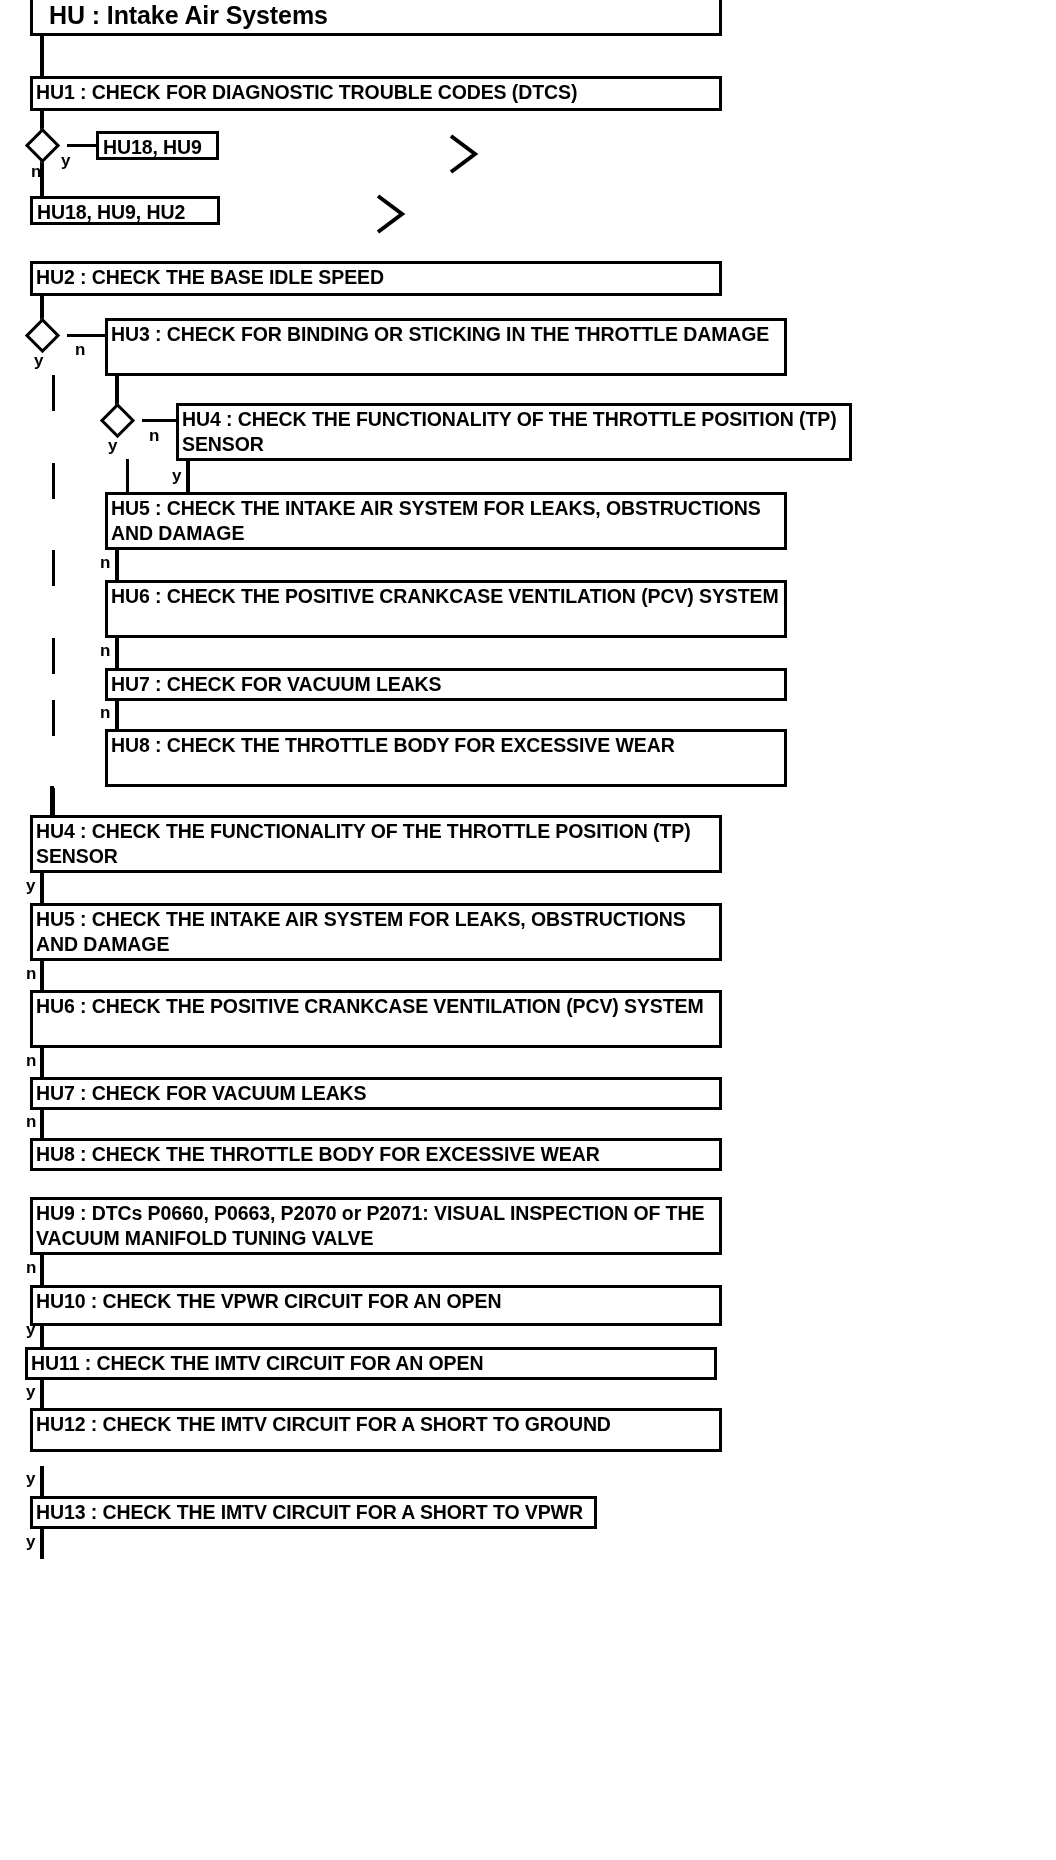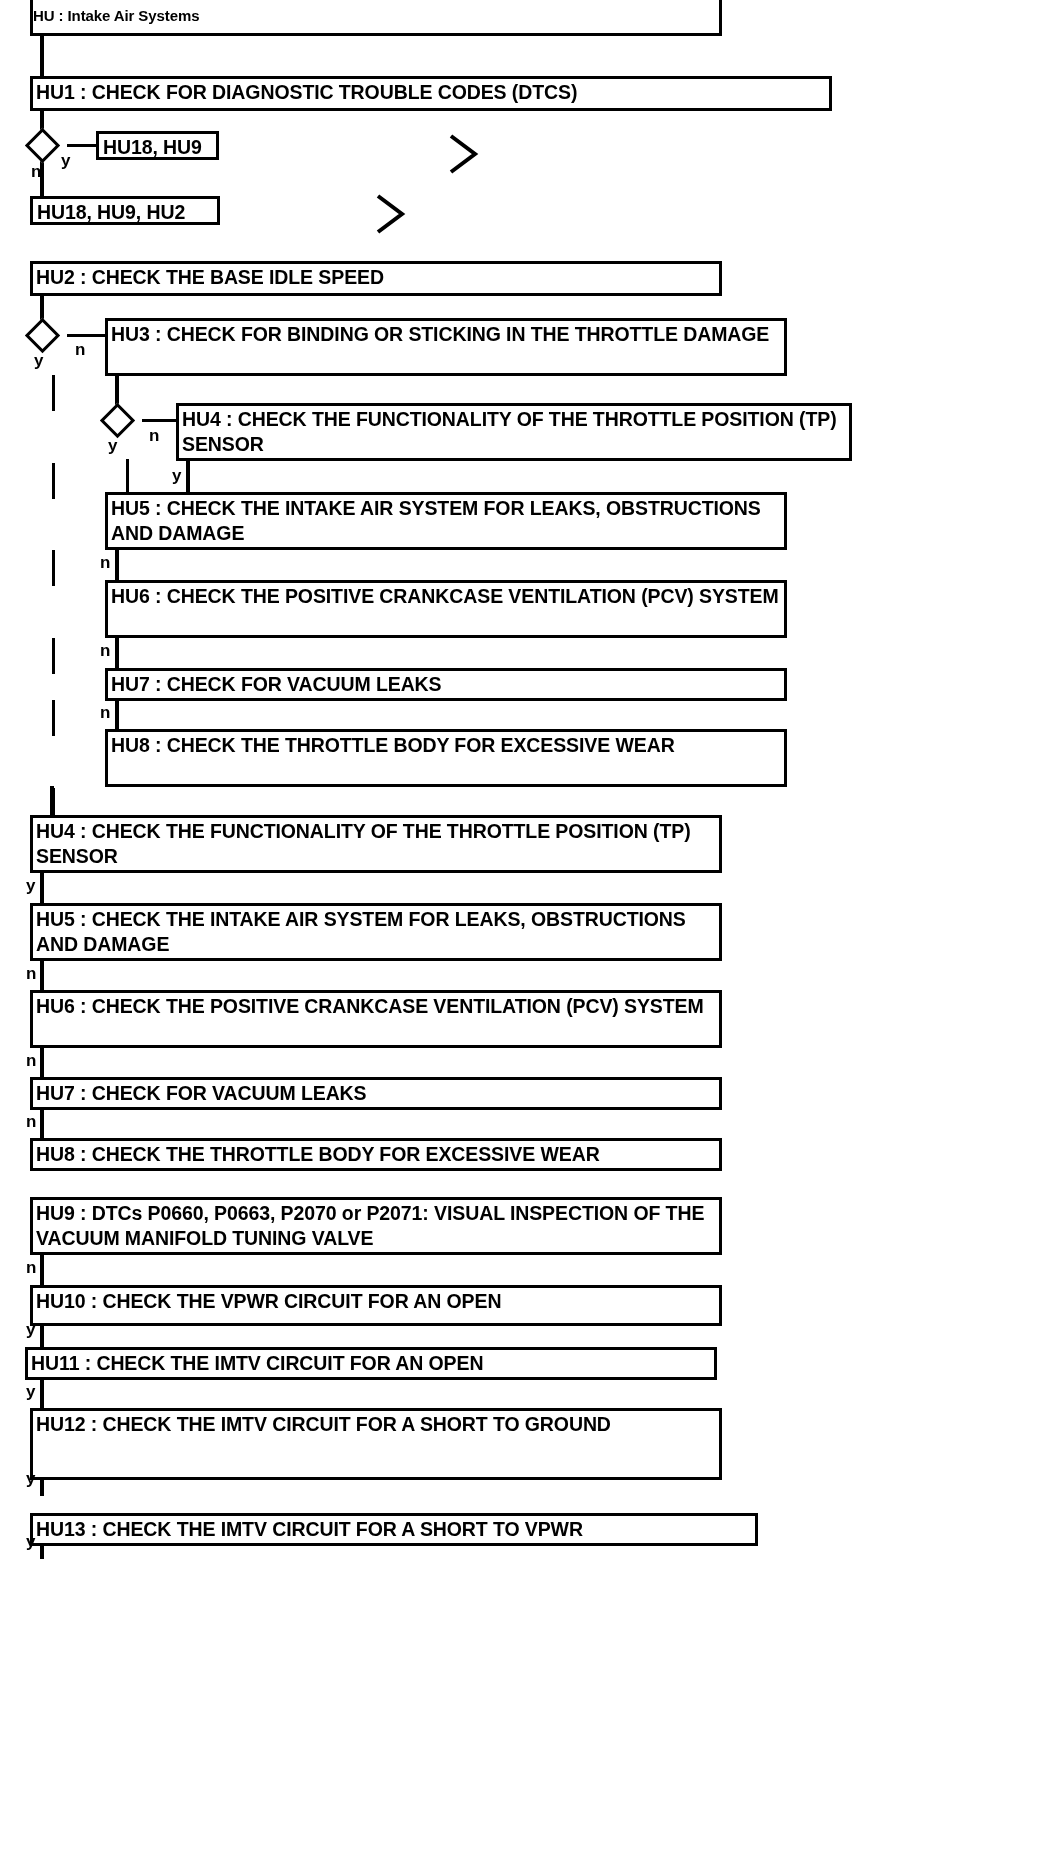--- a/index.html
+++ b/index.html
@@ -39,23 +39,23 @@
     padding: 1px 0 0 3px;
     white-space: pre-line;
   }
 
   
   .node.title {
     border-top: none;
     align-items: center;
   }
   .node.title .label {
-    font-size: 15px;
-    font-weight: bold;
-    padding-left: 0;
+    font-size: 25px;
+    font-weight: bold;
+    padding-left: 16px;
   }
 
   
   .node.ref .label {
     font-size: 19.5px;
     font-weight: bold;
     padding-left: 4px;
   }
 
   
@@ -107,21 +107,21 @@
 </head>
 <body>
 
 <div id="canvas">
 
   <div class="node title" style="left:30px; top:-4px; width:692px; height:40px;">
     <span class="label">HU : Intake Air Systems</span>
   </div>
   <div class="vline" style="left:40px; top:36px; height:40px;"></div>
 
-  <div class="node" style="left:30px; top:76px; width:802px; height:35px;">
+  <div class="node" style="left:30px; top:76px; width:692px; height:35px;">
     <span class="label">HU1 : CHECK FOR DIAGNOSTIC TROUBLE CODES (DTCS)</span>
   </div>
 
   <div class="vline" style="left:40px; top:111px; height:25px;"></div>
   <div class="diamond" style="left:30px; top:133px;"></div>
 
   <div class="hline" style="left:67px; top:144px; width:29px;"></div>
   <div class="edge-label" style="left:61px; top:152px;">y</div>
   <div class="node ref" style="left:96px; top:131px; width:123px; height:29px;">
     <span class="label">HU18, HU9</span>
@@ -245,25 +245,25 @@
   </div>
   <div class="vline" style="left:40px; top:1318px; height:29px;"></div>
   <div class="edge-label" style="left:26px; top:1321px;">y</div>
 
   <div class="node" style="left:25px; top:1347px; width:692px; height:33px;">
     <span class="label">HU11 : CHECK THE IMTV CIRCUIT FOR AN OPEN</span>
   </div>
   <div class="vline" style="left:40px; top:1380px; height:28px;"></div>
   <div class="edge-label" style="left:26px; top:1383px;">y</div>
 
-  <div class="node" style="left:30px; top:1408px; width:692px; height:72px;text-align:center;">
+  <div class="node" style="left:30px; top:1408px; width:692px; height:44px;text-align:center;">
     <span class="label">HU12 : CHECK THE IMTV CIRCUIT FOR A SHORT TO GROUND</span>
   </div>
   <div class="vline" style="left:40px; top:1466px; height:30px;"></div>
   <div class="edge-label" style="left:26px; top:1470px;">y</div>
 
-  <div class="node" style="left:30px; top:1496px; width:728px; height:33px;margin-top:17px;">
+  <div class="node" style="left:30px; top:1496px; width:567px; height:33px;">
     <span class="label">HU13 : CHECK THE IMTV CIRCUIT FOR A SHORT TO VPWR</span>
   </div>
   <div class="vline" style="left:40px; top:1529px; height:30px;"></div>
   <div class="edge-label" style="left:26px; top:1533px;">y</div>
 
 </div>
 
 </body></html>

